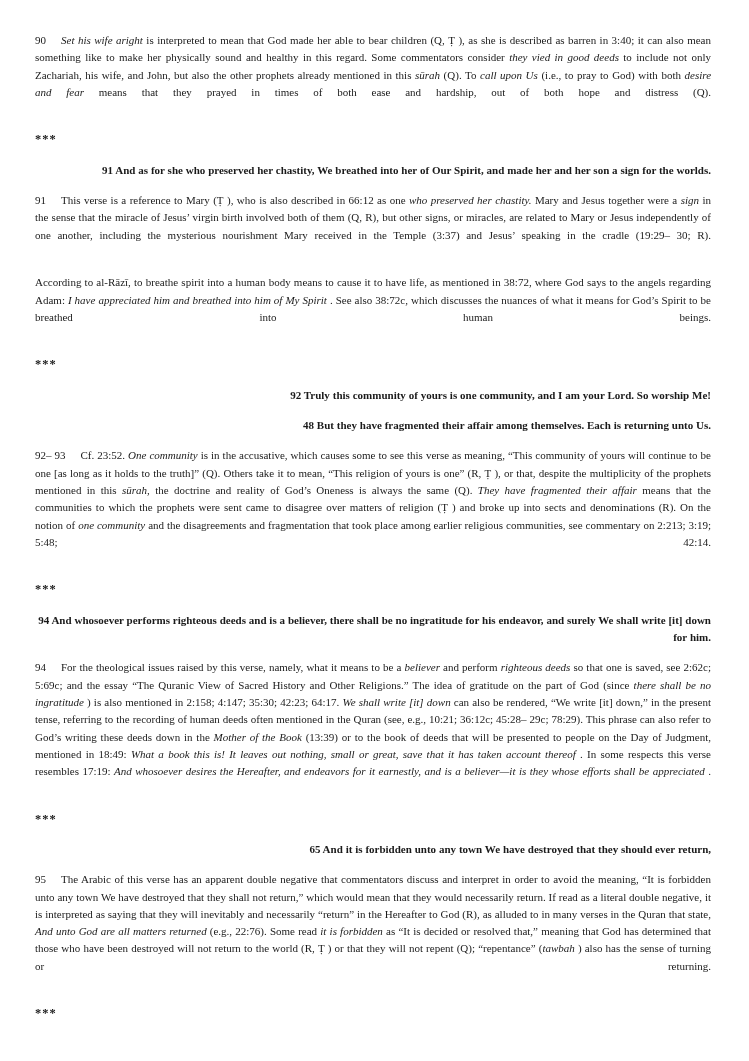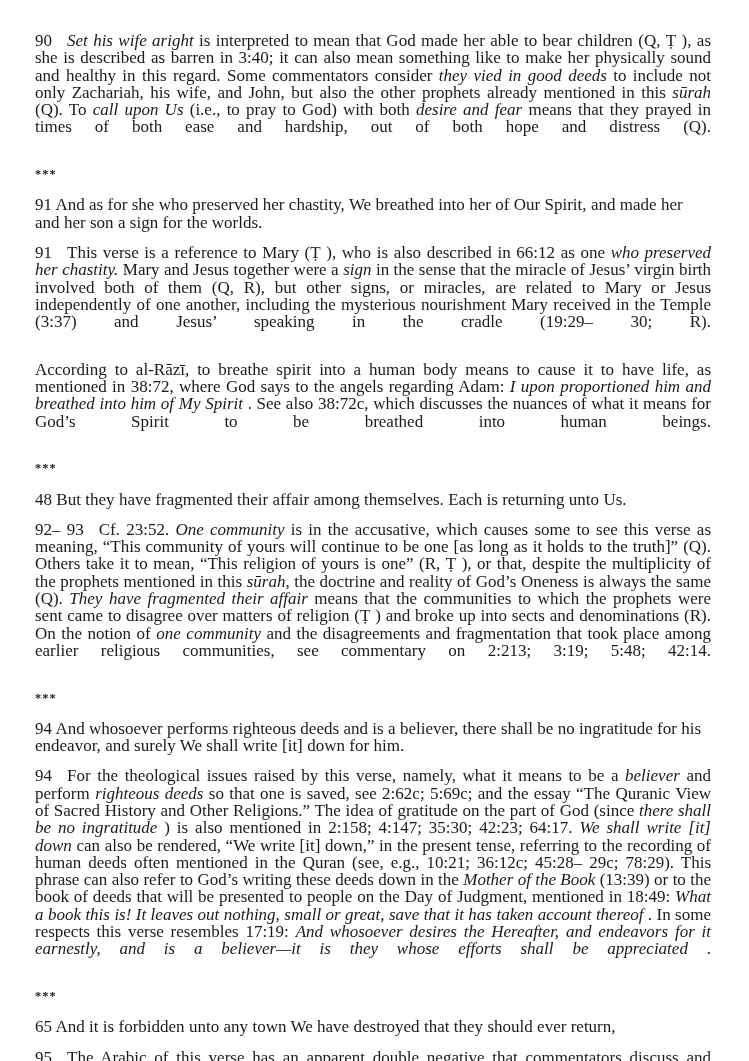--- a/index.html
+++ b/index.html
@@ -19,21 +19,21 @@
     overflow: hidden;
     box-sizing: border-box;
   }
   .content {
     position: absolute;
     left: 35px;
     top: 32px;
     width: 676px;
   }
   .para {
-    font-size: 17px;
+    font-size: 11px;
     line-height: 17.3px;
     text-align: justify;
     text-justify: inter-word;
     margin: 0 0 13px 0;
     hyphens: none;
     word-spacing: 0.1px;
   }
   .para.verse {
     text-align: left;
   }
@@ -58,33 +58,34 @@
     text-align: left;
     font-weight: 600;
   }
   
   .para::after {
     content: "";
     display: inline-block;
     width: 100%;
   }
   .para.noj::after { display: none; }
-  .para.noj { text-align: left; }
+  .para.noj { text-align: right; font-weight: bold; }
 </style>
 </head>
 <body>
 
 <div class="page">
   <div class="content" id="content">
       <p class="para commentary"><span class="vnum">90</span><span class="vnum-gap"></span><span><em>Set his wife aright</em> is interpreted to mean that God made her able to bear children (Q, Ṭ ), as she is described as barren in 3:40; it can also mean something like to make her physically sound and healthy in this regard. Some commentators consider <em>they vied in good deeds</em> to include not only Zachariah, his wife, and John, but also the other prophets already mentioned in this <em>sūrah</em> (Q). To <em>call upon Us</em> (i.e., to pray to God) with both <em>desire and fear</em> means that they prayed in times of both ease and hardship, out of both hope and distress (Q).</span></p>
       <div class="divider">***</div>
       <p class="para verse noj"><span>91 And as for she who preserved her chastity, We breathed into her of Our Spirit, and made her and her son a sign for the worlds.</span></p>
       <p class="para commentary"><span class="vnum">91</span><span class="vnum-gap"></span><span>This verse is a reference to Mary (Ṭ ), who is also described in 66:12 as one <em>who preserved her chastity.</em> Mary and Jesus together were a <em>sign</em> in the sense that the miracle of Jesus’ virgin birth involved both of them (Q, R), but other signs, or miracles, are related to Mary or Jesus independently of one another, including the mysterious nourishment Mary received in the Temple (3:37) and Jesus’ speaking in the cradle (19:29– 30; R).</span></p>
-      <p class="para plain"><span>According to al-Rāzī, to breathe spirit into a human body means to cause it to have life, as mentioned in 38:72, where God says to the angels regarding Adam: <em>I upon proportioned him and breathed into him of My Spirit</em> . See also 38:72c, which discusses the nuances of what it means for God’s Spirit to be breathed into human beings.</span></p>
+      <p class="para plain"><span>According to al-Rāzī, to breathe spirit into a human body means to cause it to have life, as mentioned in 38:72, where God says to the angels regarding Adam: <em>I have appreciated him and breathed into him of My Spirit</em> . See also 38:72c, which discusses the nuances of what it means for God’s Spirit to be breathed into human beings.</span></p>
       <div class="divider">***</div>
+      <p class="para verse noj"><span>92 Truly this community of yours is one community, and I am your Lord. So worship Me!</span></p>
       <p class="para verse noj"><span>48 But they have fragmented their affair among themselves. Each is returning unto Us.</span></p>
       <p class="para commentary"><span class="vnum">92– 93</span><span class="vnum-gap"></span><span>Cf. 23:52. <em>One community</em> is in the accusative, which causes some to see this verse as meaning, “This community of yours will continue to be one [as long as it holds to the truth]” (Q). Others take it to mean, “This religion of yours is one” (R, Ṭ ), or that, despite the multiplicity of the prophets mentioned in this <em>sūrah,</em> the doctrine and reality of God’s Oneness is always the same (Q). <em>They have fragmented their affair</em> means that the communities to which the prophets were sent came to disagree over matters of religion (Ṭ ) and broke up into sects and denominations (R). On the notion of <em>one community</em> and the disagreements and fragmentation that took place among earlier religious communities, see commentary on 2:213; 3:19; 5:48; 42:14.</span></p>
       <div class="divider">***</div>
       <p class="para verse noj"><span>94 And whosoever performs righteous deeds and is a believer, there shall be no ingratitude for his endeavor, and surely We shall write [it] down for him.</span></p>
       <p class="para commentary"><span class="vnum">94</span><span class="vnum-gap"></span><span>For the theological issues raised by this verse, namely, what it means to be a <em>believer</em> and perform <em>righteous deeds</em> so that one is saved, see 2:62c; 5:69c; and the essay “The Quranic View of Sacred History and Other Religions.” The idea of gratitude on the part of God (since <em>there shall be no ingratitude</em> ) is also mentioned in 2:158; 4:147; 35:30; 42:23; 64:17. <em>We shall write [it] down</em> can also be rendered, “We write [it] down,” in the present tense, referring to the recording of human deeds often mentioned in the Quran (see, e.g., 10:21; 36:12c; 45:28– 29c; 78:29). This phrase can also refer to God’s writing these deeds down in the <em>Mother of the Book</em> (13:39) or to the book of deeds that will be presented to people on the Day of Judgment, mentioned in 18:49: <em>What a book this is! It leaves out nothing, small or great, save that it has taken account thereof</em> . In some respects this verse resembles 17:19: <em>And whosoever desires the Hereafter, and endeavors for it earnestly, and is a believer—it is they whose efforts shall be appreciated</em> .</span></p>
       <div class="divider">***</div>
       <p class="para verse noj"><span>65 And it is forbidden unto any town We have destroyed that they should ever return,</span></p>
       <p class="para commentary"><span class="vnum">95</span><span class="vnum-gap"></span><span>The Arabic of this verse has an apparent double negative that commentators discuss and interpret in order to avoid the meaning, “It is forbidden unto any town We have destroyed that they shall not return,” which would mean that they would necessarily return. If read as a literal double negative, it is interpreted as saying that they will inevitably and necessarily “return” in the Hereafter to God (R), as alluded to in many verses in the Quran that state, <em>And unto God are all matters returned</em> (e.g., 22:76). Some read <em>it is forbidden</em> as “It is decided or resolved that,” meaning that God has determined that those who have been destroyed will not return to the world (R, Ṭ ) or that they will not repent (Q); “repentance” (<em>tawbah</em> ) also has the sense of turning or returning.</span></p>
       <div class="divider">***</div>
     </div>

